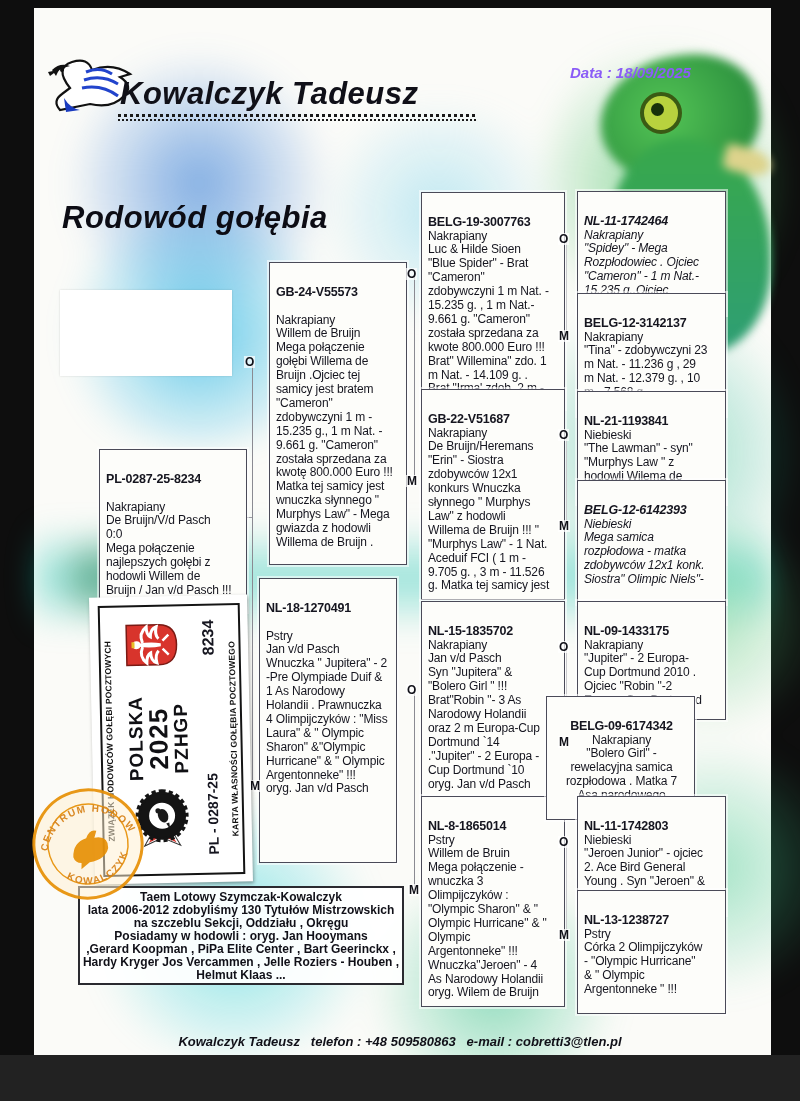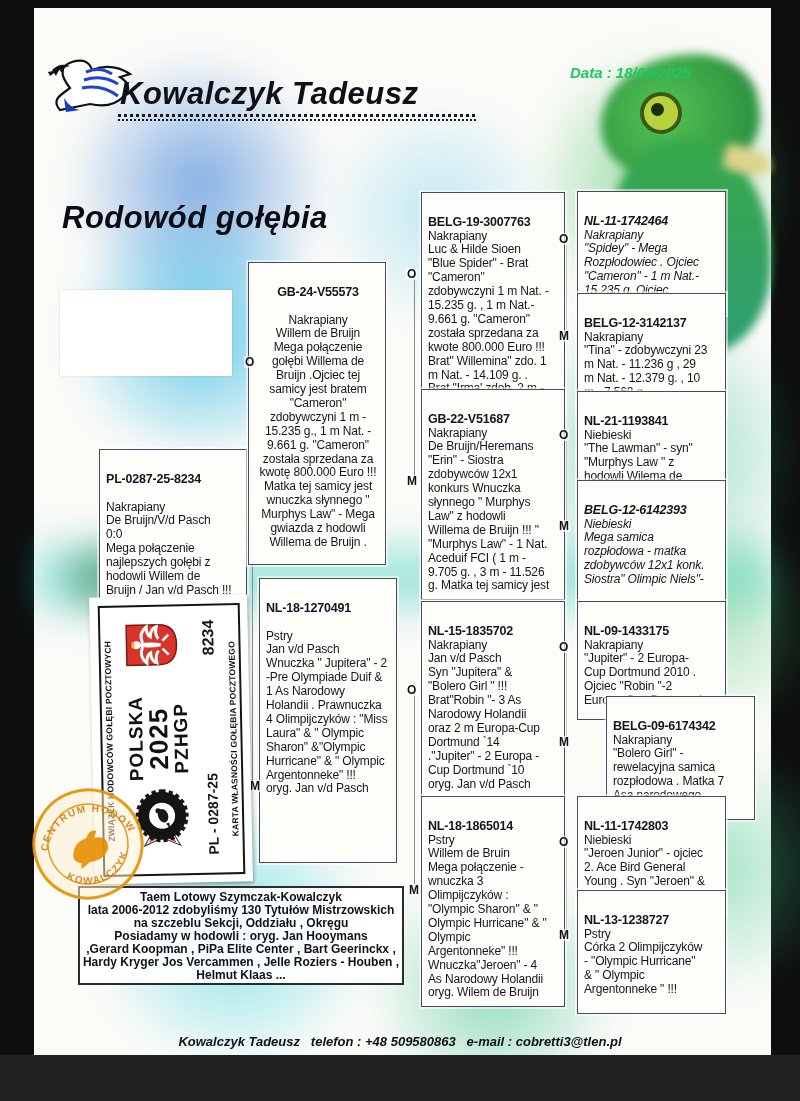--- a/index.html
+++ b/index.html
@@ -13,21 +13,21 @@
 
   .hdr-name{position:absolute;left:120px;top:76px;z-index:6;font-size:31px;font-weight:bold;
             font-style:italic;letter-spacing:.5px;color:#101018;}
   .name-underline{position:absolute;left:118px;top:114px;width:358px;height:3px;z-index:6;
             background:repeating-linear-gradient(90deg,#1a1a1a 0 3px,transparent 3px 6px);}
   .name-underline2{position:absolute;left:118px;top:119px;width:358px;height:2px;z-index:6;
             background:repeating-linear-gradient(90deg,#1a1a1a 0 2px,transparent 2px 4px);}
   .hdr-addr{position:absolute;left:123px;top:121px;z-index:6;font-size:13px;font-weight:bold;
             font-style:italic;line-height:1.5;color:#1a2a4a;white-space:pre-line;}
   .hdr-date{position:absolute;left:570px;top:64px;z-index:6;font-size:15px;font-weight:bold;
-            font-style:italic;color:#22c55e;}
+            font-style:italic;color:#8b5cf6;}
   .doc-title{position:absolute;left:62px;top:200px;z-index:6;font-size:31px;font-weight:bold;
             font-style:italic;letter-spacing:.5px;color:#0c0c14;}
   .whitebox{position:absolute;left:60px;top:290px;width:172px;height:86px;background:#ffffff;
             z-index:5;box-shadow:0 0 2px rgba(0,0,0,.15);}
 
   .pbox{position:absolute;z-index:5;background:#fdfdfa;border:1px solid #4a4a58;
         padding:22px 4px 3px 6px;font-size:12px;line-height:1.16;letter-spacing:-.15px;
         overflow:hidden;box-shadow:0 0 0 2px rgba(255,255,255,.55);}
   .pbox .ring{font-weight:bold;font-size:12.5px;letter-spacing:-.2px;}
   .pbox.gap .ring{margin-bottom:14px;}
@@ -117,21 +117,21 @@
   <div class="pbox gap" style="left:99px;top:449px;width:136px;height:136px;">
     <div class="ring">PL-0287-25-8234</div>
     <div class="body">Nakrapiany
 De Bruijn/V/d Pasch
 0:0
 Mega połączenie
 najlepszych gołębi z
 hodowli Willem de
 Bruijn / Jan v/d Pasch !!!</div>
   </div>
-  <div class="pbox gap" style="left:248px;top:262px;width:126px;height:276px;text-align:center;">
+  <div class="pbox gap" style="left:269px;top:262px;width:126px;height:276px;">
     <div class="ring">GB-24-V55573</div>
     <div class="body">Nakrapiany
 Willem de Bruijn
 Mega połączenie
 gołębi Willema de
 Bruijn .Ojciec tej
 samicy jest bratem
 "Cameron"
 zdobywczyni 1 m -
 15.235 g., 1 m Nat. -
@@ -197,21 +197,21 @@
 "Bolero Girl " !!!
 Brat"Robin "- 3 As
 Narodowy Holandii
 oraz 2 m Europa-Cup
 Dortmund `14
 ."Jupiter" - 2 Europa -
 Cup Dortmund `10
 oryg. Jan v/d Pasch</div>
   </div>
   <div class="pbox" style="left:421px;top:796px;width:132px;height:184px;">
-    <div class="ring">NL-18-1865014</div>
+    <div class="ring">NL-8-1865014</div>
     <div class="body">Pstry
 Willem de Bruin
 Mega połączenie -
 wnuczka 3
 Olimpijczyków :
 "Olympic Sharon" &amp; "
 Olympic Hurricane" &amp; "
 Olympic
 Argentonneke" !!!
 Wnuczka"Jeroen" - 4
@@ -251,21 +251,21 @@
 Siostra" Olimpic Niels"-</div>
   </div>
   <div class="pbox" style="left:577px;top:601px;width:137px;height:92px;">
     <div class="ring">NL-09-1433175</div>
     <div class="body">Nakrapiany
 "Jupiter" - 2 Europa-
 Cup  Dortmund 2010 .
 Ojciec "Robin "-2
 Europa-Cup Dortmund</div>
   </div>
-  <div class="pbox" style="left:606px;top:696px;width:137px;height:97px;">
+  <div class="pbox" style="left:546px;top:696px;width:137px;height:97px;text-align:center;">
     <div class="ring">BELG-09-6174342</div>
     <div class="body">Nakrapiany
 "Bolero Girl" -
 rewelacyjna samica
 rozpłodowa . Matka 7
 Asa narodowego</div>
   </div>
   <div class="pbox" style="left:577px;top:796px;width:137px;height:92px;">
     <div class="ring">NL-11-1742803</div>
     <div class="body">Niebieski

